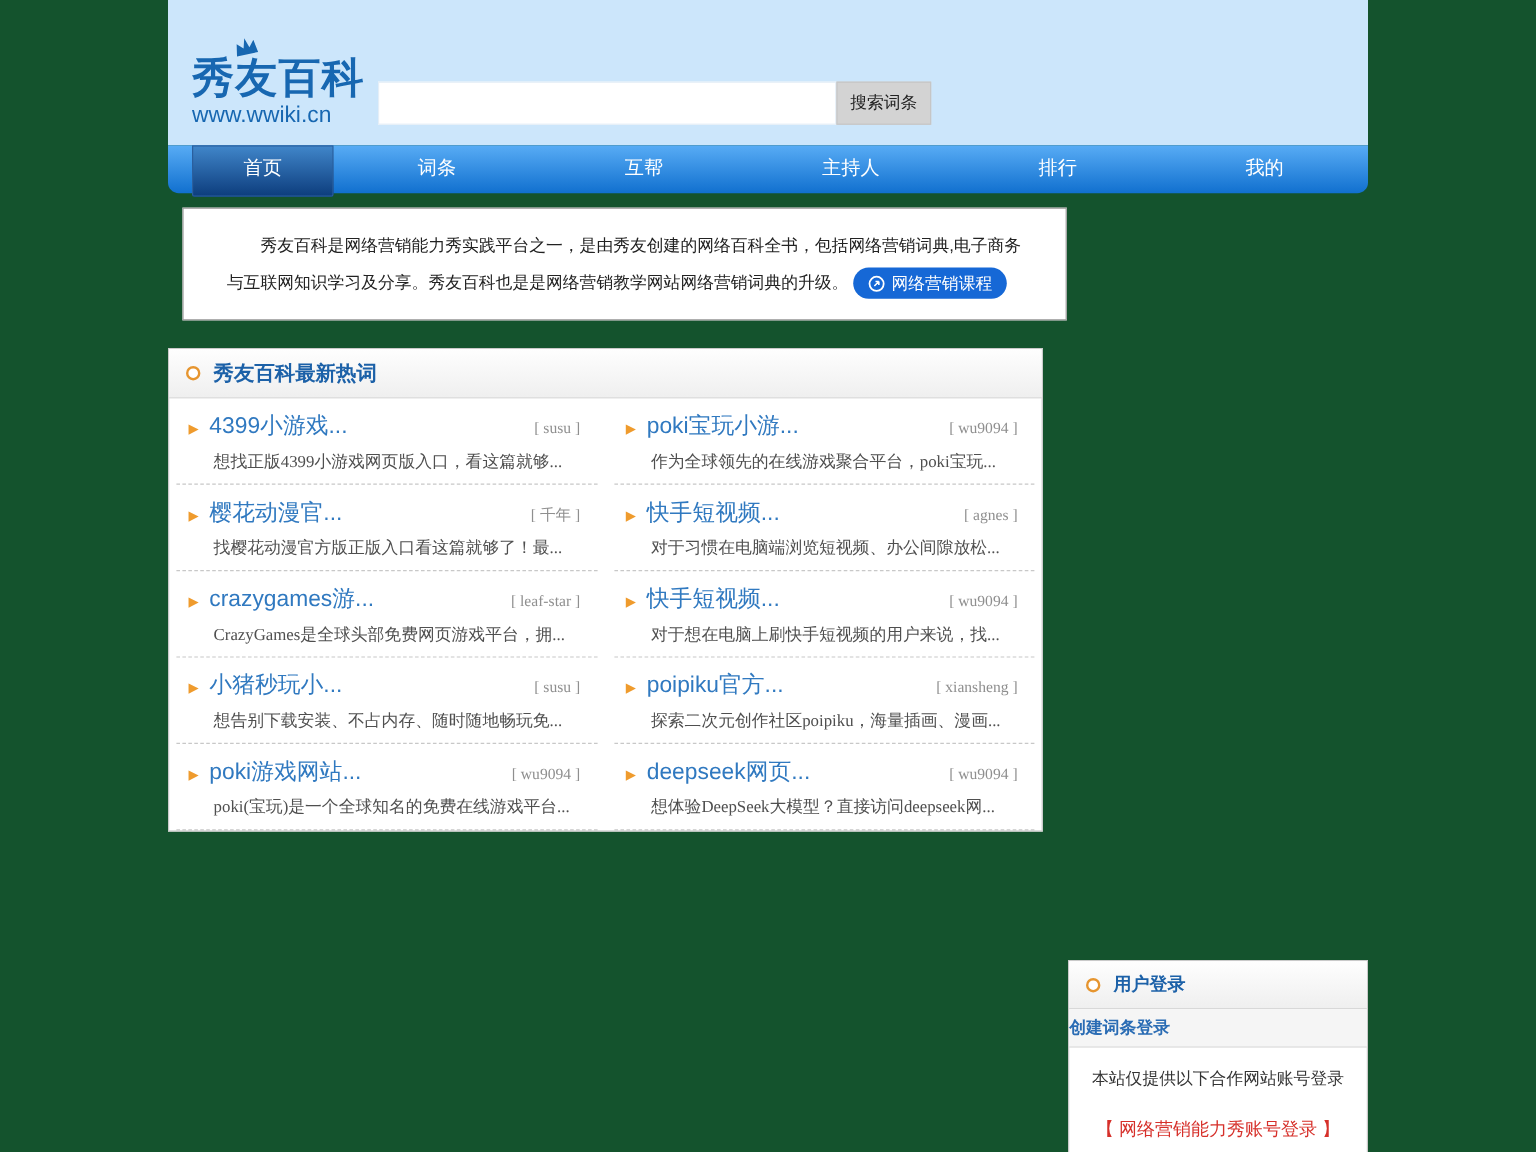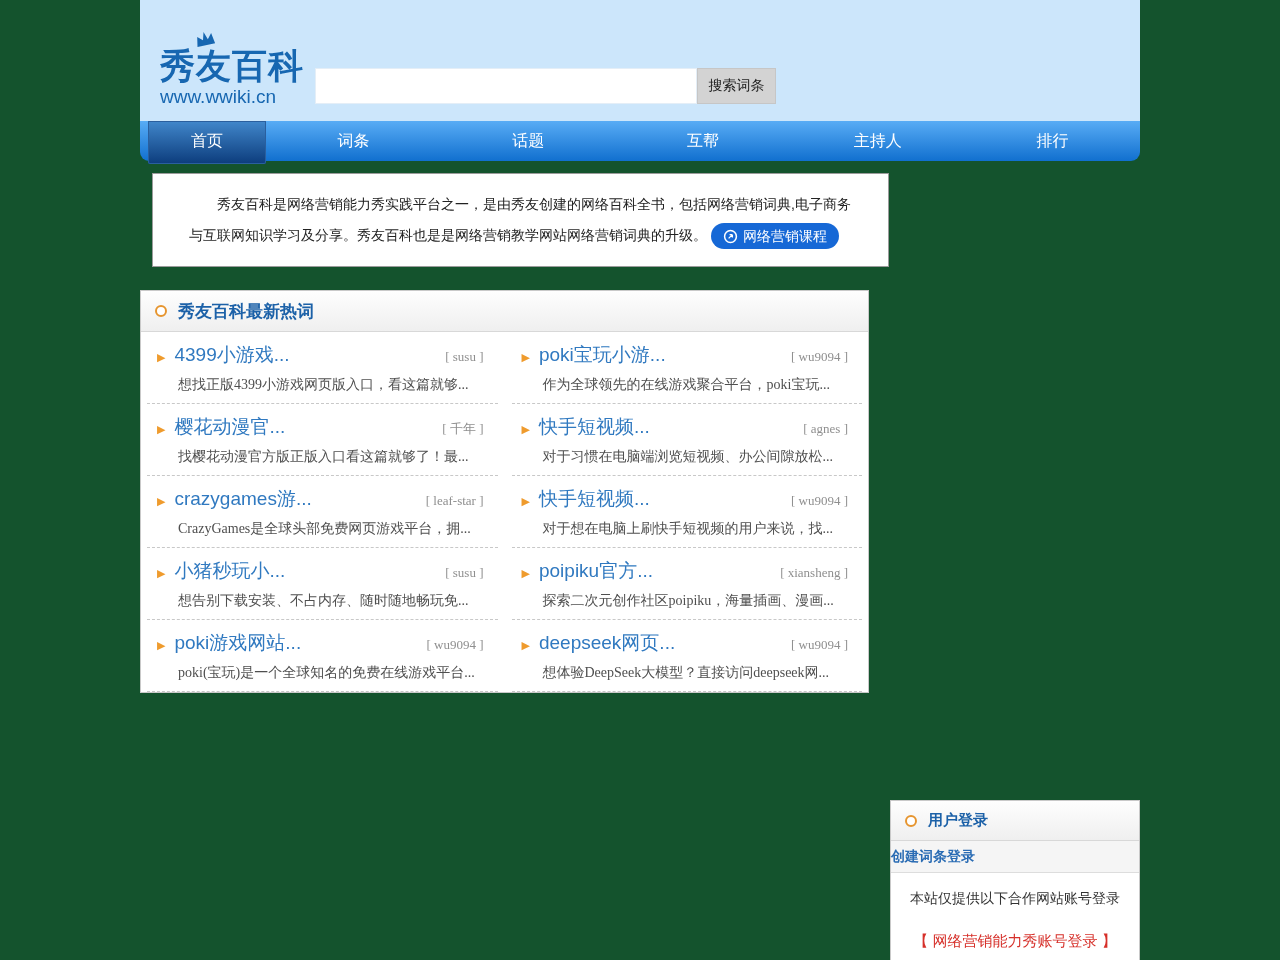--- a/index.html
+++ b/index.html
@@ -13,21 +13,21 @@
   .crown{position:absolute;left:34px;top:2px;width:22px;height:18px;transform:rotate(-12deg);}
   .logo-text{font-size:35px;font-weight:bold;color:#1767b1;letter-spacing:1px;margin-top:18px;line-height:40px;}
   .logo-url{font-size:19px;color:#1767b1;line-height:22px;}
   .search-input{position:absolute;left:175px;top:68px;width:382px;height:36px;box-sizing:border-box;
         border:1px solid #e4eef7;background:#fff;padding:0 8px;font-size:14px;outline:none;}
   .search-btn{position:absolute;left:557px;top:68px;width:79px;height:36px;background:#d3d3d3;
         border:1px solid #c6c6c6;font-size:14px;color:#222;cursor:pointer;}
 
   
   .nav{position:relative;height:40px;background:linear-gradient(180deg,#58acf5,#1170cf);
-       border-radius:0 0 9px 9px;display:flex;padding-left:8px;}
+       border-radius:0 0 9px 9px;display:flex;padding-left:20px;}
   .nav-item{flex:1;height:40px;line-height:40px;text-align:center;color:#fff;font-size:16px;cursor:pointer;}
   .nav-item.active{flex:none;width:118px;height:43px;
        background:linear-gradient(180deg,#4187cb,#0c3c7c);
        box-shadow:inset 0 0 0 1px #2a5f9e;border-radius:0 0 2px 2px;}
 
   
   .intro-box{box-sizing:content-box;margin:12px 0 0 12px;width:663px;border:1px solid #9b9b9b;
        background:#fff;padding:15px 36px;}
   .intro-box p{margin:0;font-size:14px;line-height:31px;color:#222;text-indent:2em;}
   .course-btn{display:inline-flex;align-items:center;gap:5px;background:#1668d6;color:#fff;
@@ -78,24 +78,24 @@
         <div class="logo-text">秀友百科</div>
         <div class="logo-url">www.wwiki.cn</div>
       </div>
       <input class="search-input" type="text" placeholder="" style="">
       <button class="search-btn">搜索词条</button>
     </div>
 
     <div class="nav">
       <div class="nav-item active">首页</div>
       <div class="nav-item">词条</div>
-      <div class="nav-item">话题</div>
       <div class="nav-item">互帮</div>
       <div class="nav-item">主持人</div>
       <div class="nav-item">排行</div>
+      <div class="nav-item">我的</div>
     </div>
 
     <div class="intro-box">
       <p>
         <span>秀友百科是网络营销能力秀实践平台之一，是由秀友创建的网络百科全书，包括网络营销词典,电子商务与互联网知识学习及分享。秀友百科也是是网络营销教学网站网络营销词典的升级。</span>
         <span class="course-btn">
           <svg width="15" height="15" viewBox="0 0 16 16">
             <circle cx="8" cy="8" r="6.3" fill="none" stroke="#fff" stroke-width="1.6"></circle>
             <path d="M6 10 L10 6 M10 6 L7 6 M10 6 L10 9" stroke="#fff" stroke-width="1.4" fill="none"></path>
           </svg>

